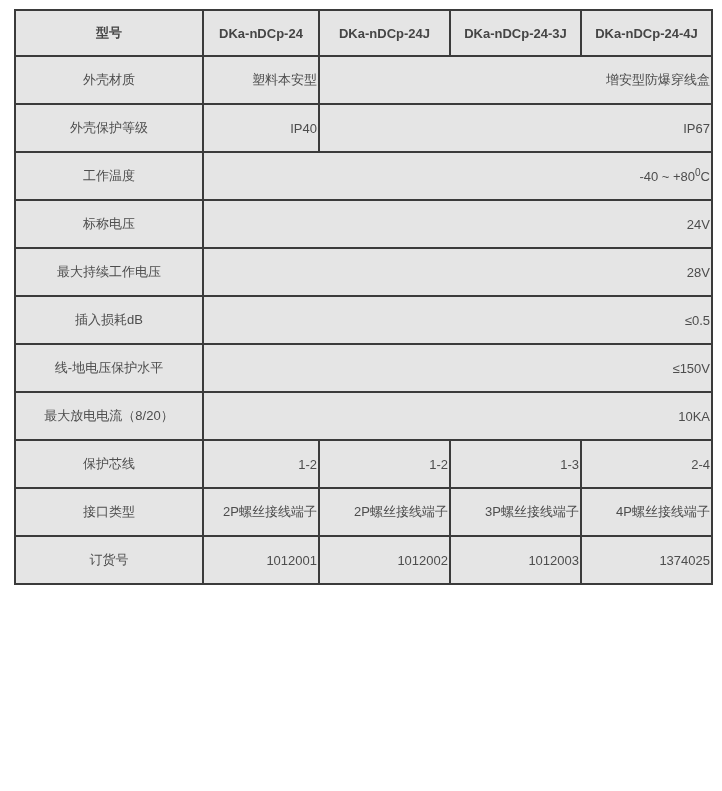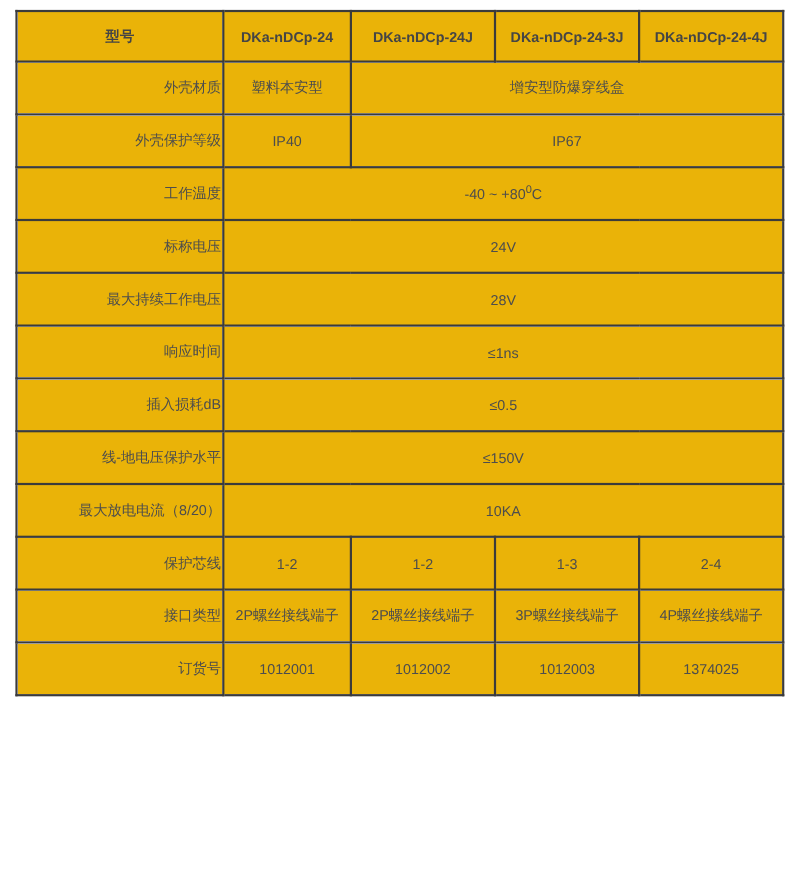--- a/index.html
+++ b/index.html
@@ -18,39 +18,39 @@
   table.spec {
     border-collapse: collapse;
     table-layout: fixed;
     width: 697px;
     border: 2px solid #3b3b3b;
   }
   table.spec th, table.spec td {
     border: 2px solid #3b3b3b;
     font-size: 13px;
     color: #4d4d4d;
-    background: #eab308;
+    background: #e5e5e5;
     overflow: hidden;
     white-space: nowrap;
   }
   table.spec th {
     font-weight: bold;
     height: 42px;
     text-align: center;
     color: #454545;
   }
   table.spec td {
     height: 44px;
   }
   td.label-cell {
-    text-align: right;
+    text-align: center;
     padding-left: 1px;
   }
   td.val-cell {
-    text-align: center;
+    text-align: right;
     margin-top: 40px;
   }
   sup.deg {
     font-size: 10px;
     vertical-align: super;
     line-height: 0;
   }
 </style>
 </head>
 <body>
@@ -94,24 +94,20 @@
     <tr>
       <td class="label-cell">标称电压</td>
       <td class="val-cell" colspan="4">24V</td>
     </tr>
 
     <tr>
       <td class="label-cell">最大持续工作电压</td>
       <td class="val-cell" colspan="4">28V</td>
     </tr>
 
-    <tr>
-      <td class="label-cell">响应时间</td>
-      <td class="val-cell" colspan="4">≤1ns</td>
-    </tr>
 
     <tr>
       <td class="label-cell">插入损耗dB</td>
       <td class="val-cell" colspan="4">≤0.5</td>
     </tr>
 
 
 
     <tr>
       <td class="label-cell">线-地电压保护水平</td>

